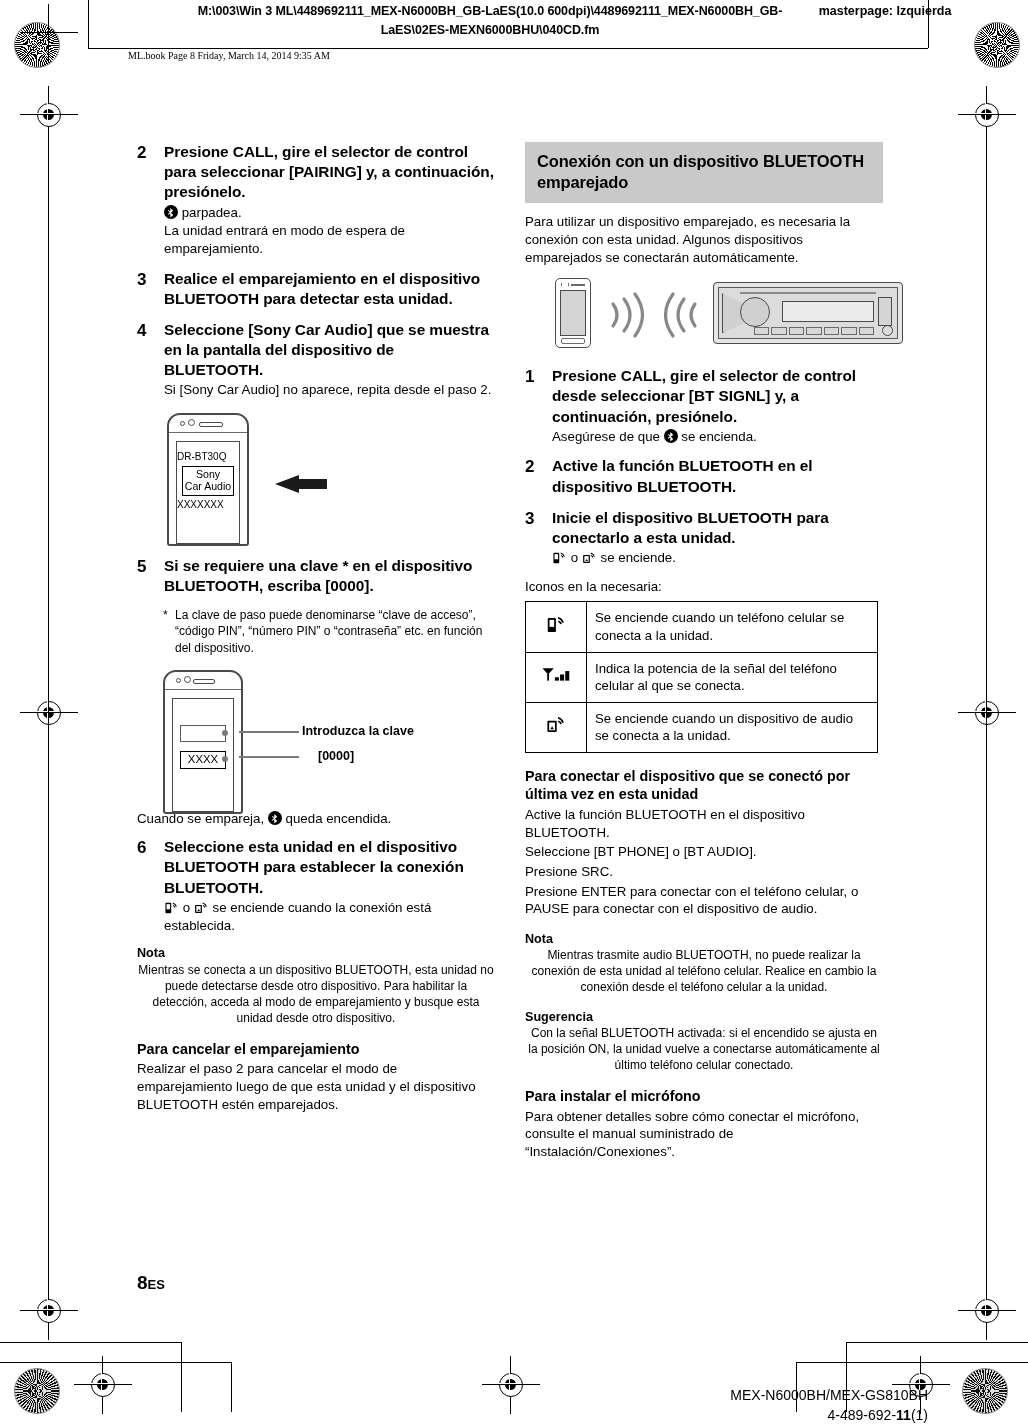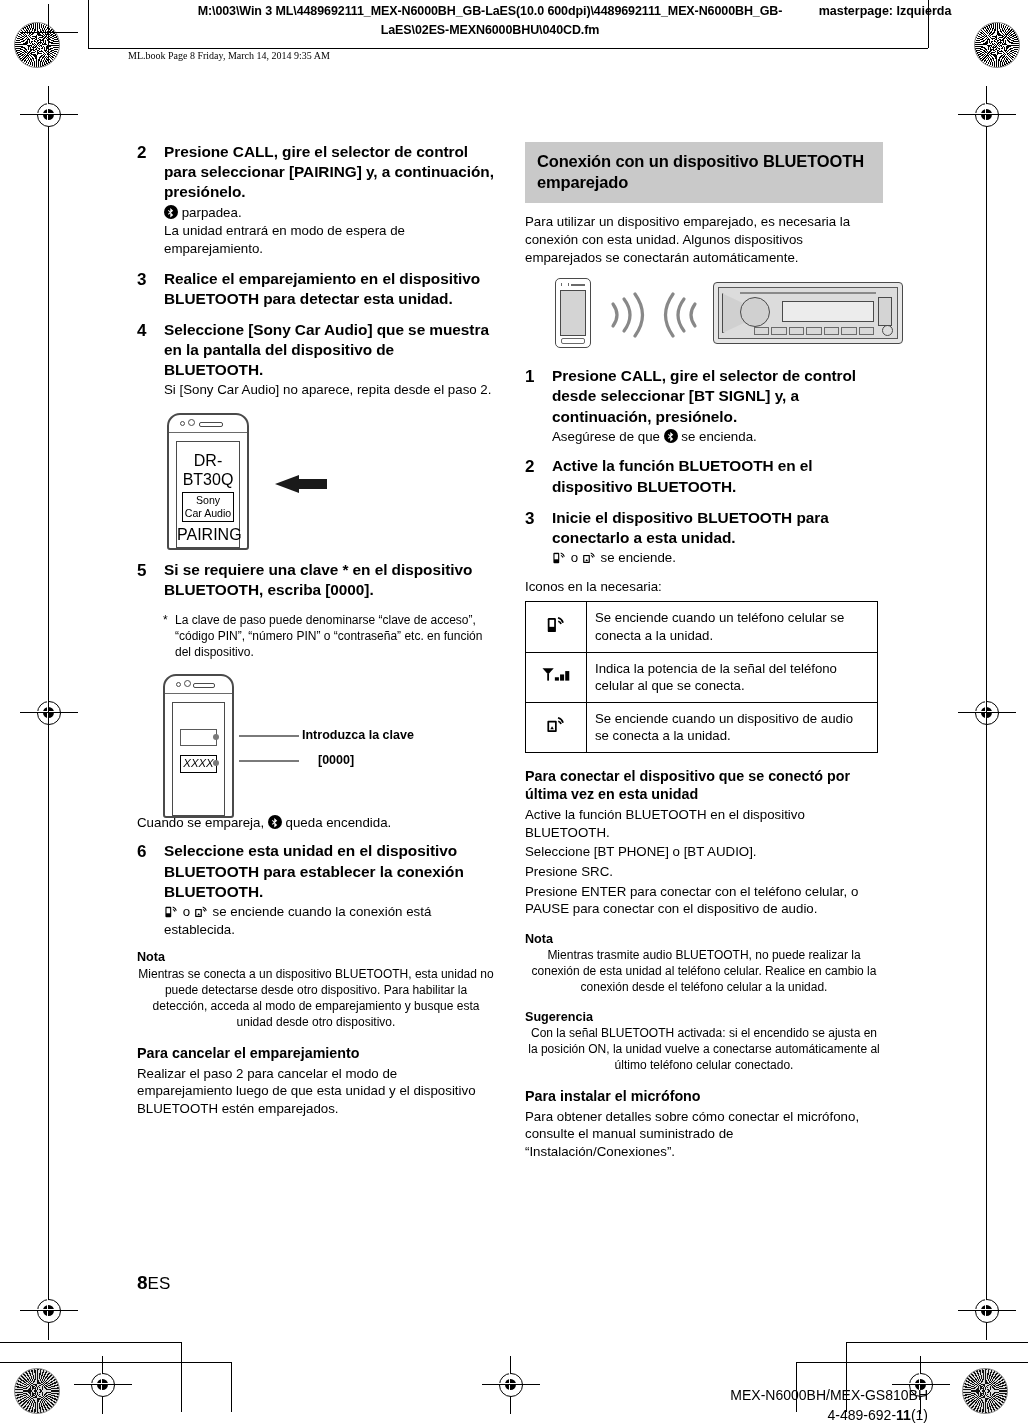--- a/index.html
+++ b/index.html
@@ -242,22 +242,22 @@
     border: 1px solid #4a4a4a; border-radius: 2px;
   }
   .phone-screen {
     margin: 8px 7px 0 7px;
     border: 1.5px solid #4a4a4a;
     min-height: 92px;
     padding: 9px 0 0 0;
     font-family: "Liberation Sans", sans-serif;
   }
   .scr-line {
-    font-size: 16px;
-    text-align: center;
+    font-size: 10px;
+    text-align: left;
     line-height: 1.2;
     margin-bottom: 3px;
   }
   .scr-box {
     border: 1.4px solid #000;
     margin: 0 5px 3px 5px;
     font-size: 10.6px;
     line-height: 1.16;
     text-align: center;
     padding: 1px 0 2px 0;
@@ -390,21 +390,21 @@
   .waves.left { left: 52px; }
   .waves.right { left: 104px; }
 
   
   .pagenum {
     position: absolute;
     left: 137px; top: 1272px;
     font-size: 19px;
     font-weight: bold;
   }
-  .pagenum .suffix { font-size: 17px; font-weight: normal; }
+  .pagenum .suffix { font-size: 13px; font-weight: bold; }
 
   .footer-right {
     position: absolute;
     right: 100px; top: 1385px;
     text-align: right;
     font-size: 14px;
     line-height: 1.45;
   }
   .footer-right .code b { font-weight: bold; }
 </style>
@@ -524,21 +524,21 @@
           <span class="cam"></span>
           <span class="led"></span>
           <span class="spk"></span>
         </div>
         <div class="phone-screen">
           <div class="scr-line">DR-BT30Q</div>
           <div class="scr-box">
             <div>Sony</div>
             <div>Car Audio</div>
           </div>
-          <div class="scr-line">PAIRING</div>
+          <div class="scr-line">XXXXXXX</div>
         </div>
       </div>
       <div class="phone-arrow">
         <svg width="62" height="18" viewBox="0 0 62 18">
             <path d="M62 4h-28V0L10 9l24 9v-4h28z" fill="#1a1a1a"></path>
           </svg>
       </div>
     </div>
 
     <div class="step" style="margin-top:4px;">
@@ -546,21 +546,21 @@
       <div class="step-body">
         <div class="step-title">Si se requiere una clave * en el dispositivo BLUETOOTH, escriba [0000].</div>
       </div>
     </div>
     <div class="footnote">
       <span class="mark">*</span>
       <span>La clave de paso puede denominarse “clave de acceso”, “código PIN”, “número PIN” o “contraseña” etc. en función del dispositivo.</span>
     </div>
 
     <div class="phone-fig" style="margin-left:26px; height:132px;">
-      <div class="phone" style="width:71px;font-style:italic;">
+      <div class="phone" style="width:80px;">
         <div class="phone-top">
           <span class="cam"></span>
           <span class="led"></span>
           <span class="spk" style="left:28px;width:20px;"></span>
         </div>
         <div class="phone-screen" style="min-height:86px; padding-top:26px;">
           <div class="phone2-field">
             <span class="lead-dot" style="right:-3px; top:4px;"></span>
           </div>
           <div class="phone2-field withtext">

